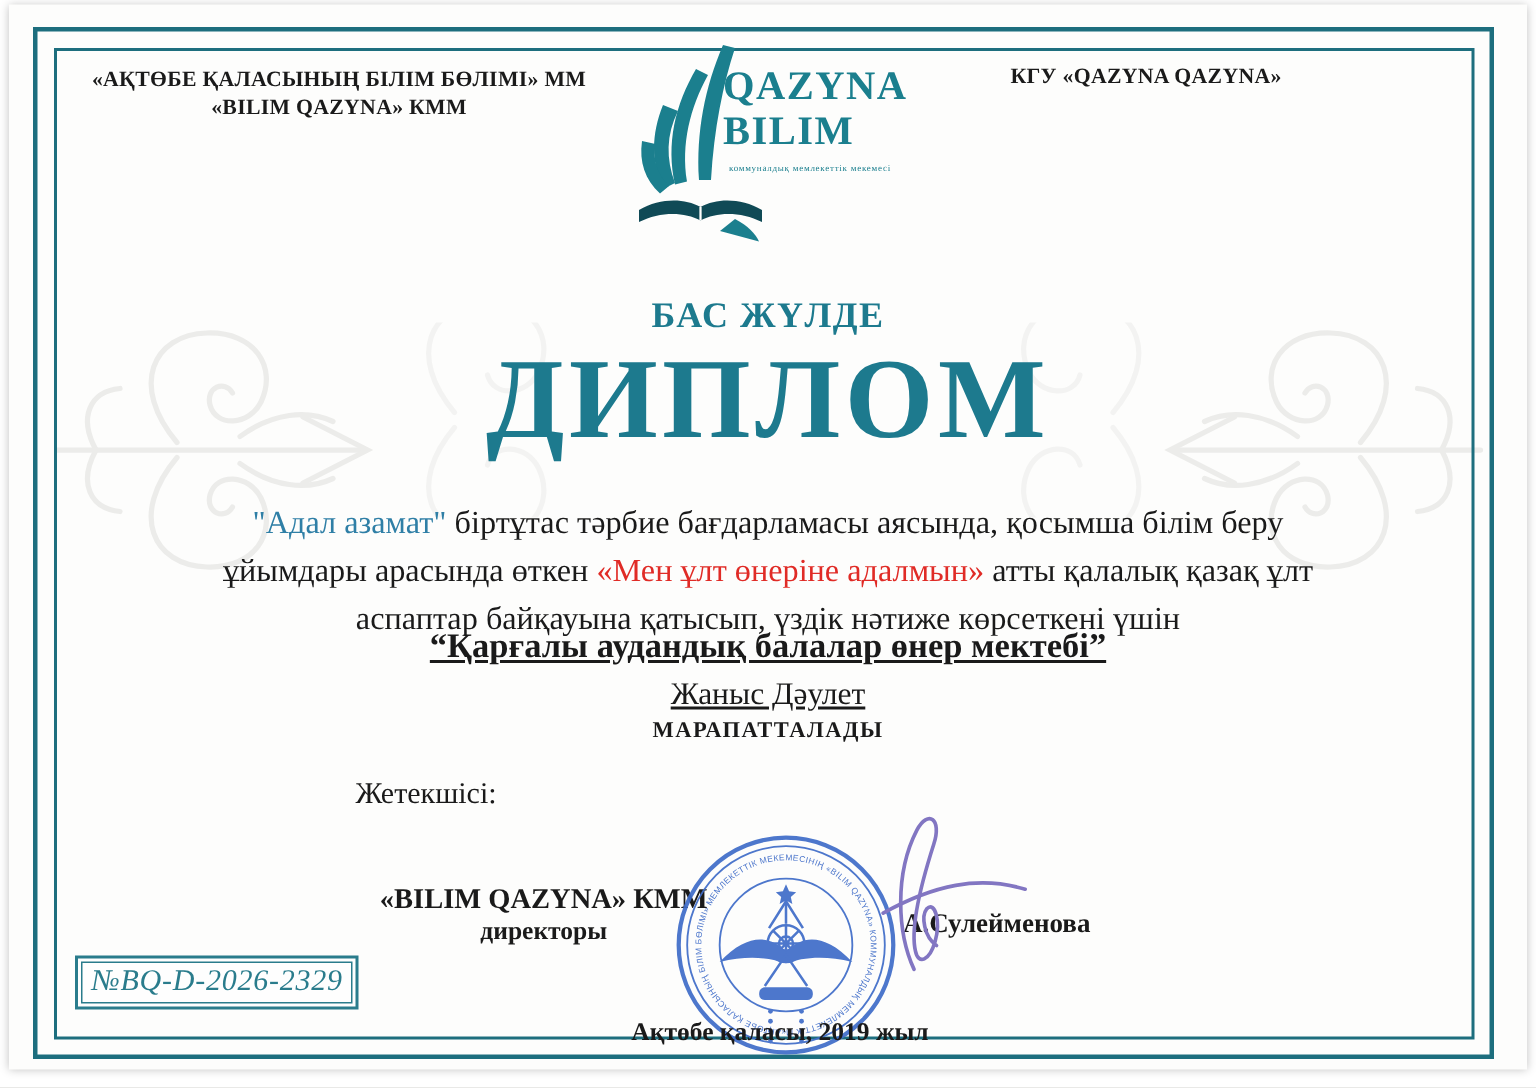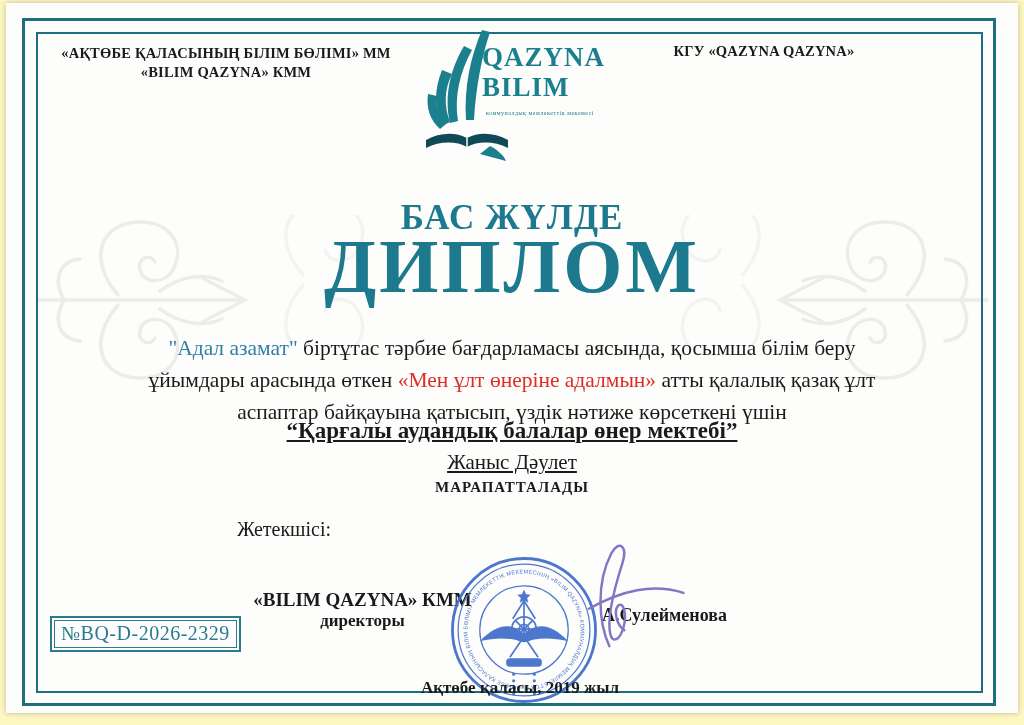--- a/index.html
+++ b/index.html
@@ -1,31 +1,31 @@
 <!DOCTYPE html>
 <html><head>
 <meta charset="utf-8">
 <style>
   html,body{margin:0;padding:0;background:#d9d9d6;}
   *{box-sizing:border-box;}
-  .stage{position:relative;width:1024px;height:725px;background:#fef9c3;overflow:hidden;
+  .stage{position:relative;width:1024px;height:725px;background:#ffffff;overflow:hidden;
          font-family:"Liberation Serif", serif;color:#1a1a1a;}
   .paper{position:absolute;left:6px;top:3px;right:6px;bottom:12px;background:#fdfdfc;
          box-shadow:0 0 6px rgba(0,0,0,.25);}
   .frame-outer{position:absolute;left:22px;top:18px;width:974px;height:688px;
          border:3.5px solid #1d6e7e;z-index:2;}
   .frame-inner{position:absolute;left:36px;top:32px;width:947px;height:661px;
          border:2px solid #1d6e7e;z-index:2;}
   .orn{position:absolute;z-index:1;}
   .orn.flip{transform:scaleX(-1);}
   .abs{position:absolute;z-index:3;}
   .org-name{font-weight:bold;font-size:14.5px;line-height:19px;text-align:center;letter-spacing:.2px;}
   .logo-word{font-weight:bold;color:#1b7f8e;font-size:27px;line-height:30px;letter-spacing:1px;}
   .logo-tagline{color:#1b7f8e;font-size:6px;letter-spacing:.5px;white-space:nowrap;}
-  .kicker{color:#1d7a8e;font-weight:bold;font-size:35px;letter-spacing:1px;text-align:center;}
+  .kicker{color:#1d7a8e;font-weight:bold;font-size:24px;letter-spacing:1px;text-align:center;}
   .main-title{color:#1d7a8e;font-weight:bold;font-size:76px;letter-spacing:3px;text-align:center;line-height:76px;}
   .body-par{font-size:21.5px;line-height:32px;text-align:center;}
   .quote-blue{color:#2f7fa6;}
   .contest-red{color:#e02b26;}
   .school{font-size:23px;font-weight:bold;text-decoration:underline;text-align:center;}
   .recipient{font-size:21px;text-decoration:underline;text-align:center;}
   .award{font-size:15px;font-weight:bold;letter-spacing:1px;text-align:center;}
   .mentor{font-size:20px;}
   .sig-org{font-size:19px;font-weight:bold;text-align:center;}
   .sig-role{font-size:17px;font-weight:bold;text-align:center;}
@@ -163,18 +163,18 @@
     </g>
   </svg>
 
   <svg class="abs sign" style="left:540px;top:540px;" width="150" height="115" viewBox="0 0 160 120">
     <g stroke="#8276c2" stroke-width="2.6" fill="none" stroke-linecap="round">
       <path d="M74,112 C62,86 60,44 76,13 C84,-2 94,5 88,23 C80,48 71,82 75,99 C77,109 85,106 89,92 C93,78 89,63 83,69 C79,74 81,89 90,95"></path>
       <path d="M52,72 C88,52 120,45 153,55"></path>
     </g>
   </svg>
 
-  <div class="abs serial-box" style="left:50px;top:616px;">
+  <div class="abs serial-box" style="left:50px;top:637px;font-style:italic;">
     <div class="serial-inner">№BQ-D-2026-2329</div>
   </div>
 
   <div class="abs place-date" style="left:320px;top:678px;width:400px;text-align:center;">Ақтөбе қаласы, 2019 жыл</div>
 </div>
 
 </body></html>

